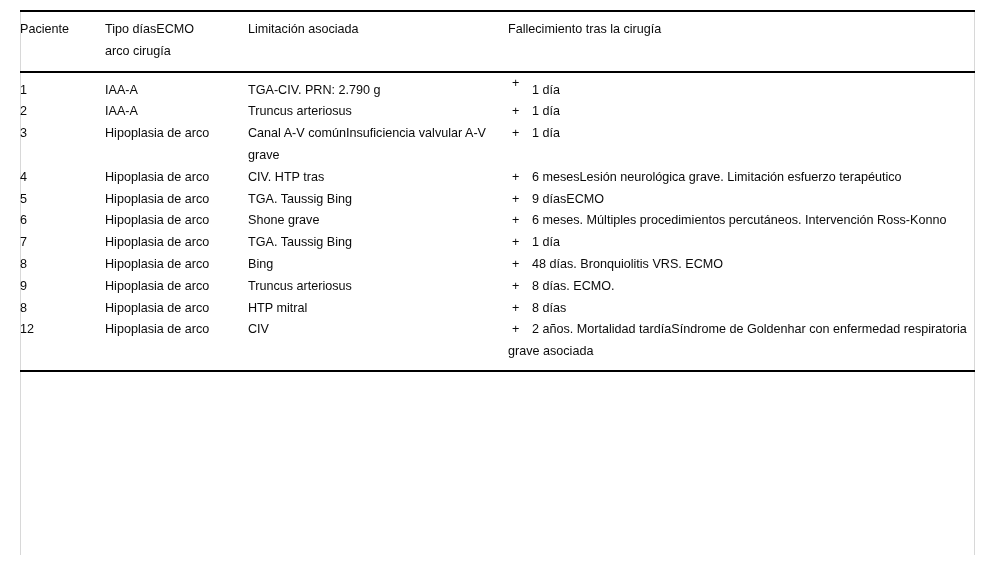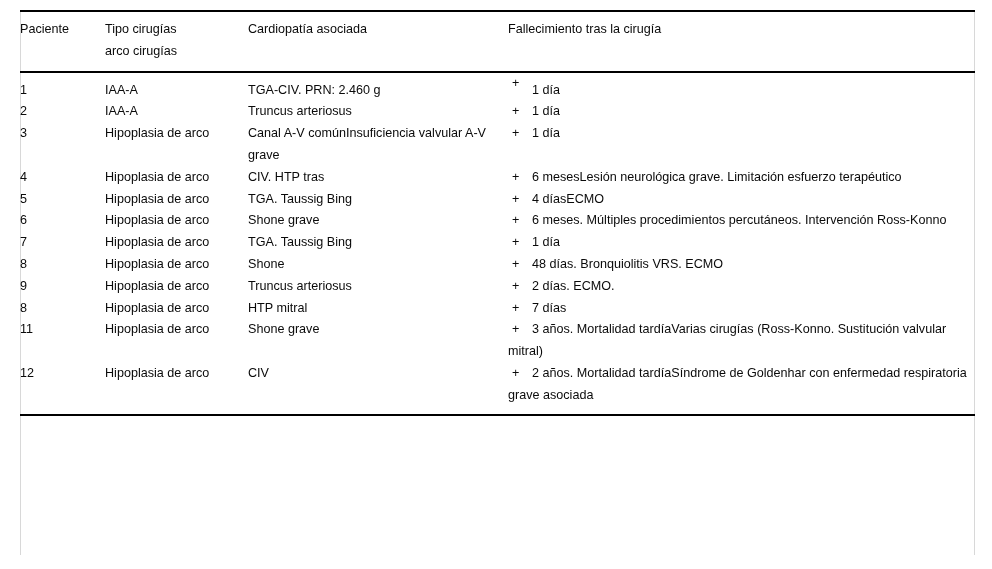--- a/index.html
+++ b/index.html
@@ -110,38 +110,38 @@
       <col class="col-cardiopatia">
       <col class="col-fallecimiento">
     </colgroup>
 
     <thead>
       <tr class="header-row">
         <th class="cell-pad-left">
           <span>Paciente</span>
         </th>
         <th>
-          <span>Tipo cirugías</span><br>
-          <span>arco cirugías</span>
+          <span>Tipo díasECMO</span><br>
+          <span>arco cirugía</span>
         </th>
         <th>
-          <span>Cardiopatía asociada</span>
+          <span>Limitación asociada</span>
         </th>
         <th class="cell-pad-left">
           <span>Fallecimiento tras la cirugía</span>
         </th>
       </tr>
     </thead>
 
     <tbody>
 
       <tr>
         <td class="cell-pad-left"><span>1</span></td>
         <td><span>IAA-A</span></td>
-        <td><span>TGA-CIV. PRN: 2.460 g</span></td>
+        <td><span>TGA-CIV. PRN: 2.790 g</span></td>
         <td class="outcome">
             <span class="plus-sign">+</span>
             <span class="outcome-text">1 día</span>
           </td>
       </tr>
 
       <tr>
         <td class="cell-pad-left"><span>2</span></td>
         <td><span>IAA-A</span></td>
         <td><span>Truncus arteriosus</span></td>
@@ -170,21 +170,21 @@
             <span class="outcome-text">6 mesesLesión neurológica grave. Limitación esfuerzo terapéutico</span>
           </td>
       </tr>
 
       <tr>
         <td class="cell-pad-left"><span>5</span></td>
         <td><span>Hipoplasia de arco</span></td>
         <td><span>TGA. Taussig Bing</span></td>
         <td class="outcome">
             <span class="plus-sign">+</span>
-            <span class="outcome-text">4 díasECMO</span>
+            <span class="outcome-text">9 díasECMO</span>
           </td>
       </tr>
 
       <tr>
         <td class="cell-pad-left"><span>6</span></td>
         <td><span>Hipoplasia de arco</span></td>
         <td><span>Shone grave</span></td>
         <td class="outcome">
             <span class="plus-sign">+</span>
             <span class="outcome-text">6 meses. Múltiples procedimientos percutáneos. Intervención Ross-Konno</span>
@@ -197,56 +197,47 @@
         <td><span>TGA. Taussig Bing</span></td>
         <td class="outcome">
             <span class="plus-sign">+</span>
             <span class="outcome-text">1 día</span>
           </td>
       </tr>
 
       <tr>
         <td class="cell-pad-left"><span>8</span></td>
         <td><span>Hipoplasia de arco</span></td>
-        <td><span>Shone</span></td>
+        <td><span>Bing</span></td>
         <td class="outcome">
             <span class="plus-sign">+</span>
             <span class="outcome-text">48 días. Bronquiolitis VRS. ECMO</span>
           </td>
       </tr>
 
       <tr>
         <td class="cell-pad-left"><span>9</span></td>
         <td><span>Hipoplasia de arco</span></td>
         <td><span>Truncus arteriosus</span></td>
         <td class="outcome">
             <span class="plus-sign">+</span>
-            <span class="outcome-text">2 días. ECMO.</span>
+            <span class="outcome-text">8 días. ECMO.</span>
           </td>
       </tr>
 
       <tr>
         <td class="cell-pad-left"><span>8</span></td>
         <td><span>Hipoplasia de arco</span></td>
         <td><span>HTP mitral</span></td>
         <td class="outcome">
             <span class="plus-sign">+</span>
-            <span class="outcome-text">7 días</span>
-          </td>
-      </tr>
-
-      <tr>
-        <td class="cell-pad-left"><span>11</span></td>
-        <td><span>Hipoplasia de arco</span></td>
-        <td><span>Shone grave</span></td>
-        <td class="outcome">
-            <span class="plus-sign">+</span>
-            <span class="outcome-text">3 años. Mortalidad tardíaVarias cirugías (Ross-Konno. Sustitución valvular mitral)</span>
-          </td>
-      </tr>
+            <span class="outcome-text">8 días</span>
+          </td>
+      </tr>
+
 
       <tr>
         <td class="cell-pad-left"><span>12</span></td>
         <td><span>Hipoplasia de arco</span></td>
         <td><span>CIV</span></td>
         <td class="outcome">
             <span class="plus-sign">+</span>
             <span class="outcome-text">2 años. Mortalidad tardíaSíndrome de Goldenhar con enfermedad respiratoria grave asociada</span>
           </td>
       </tr>

